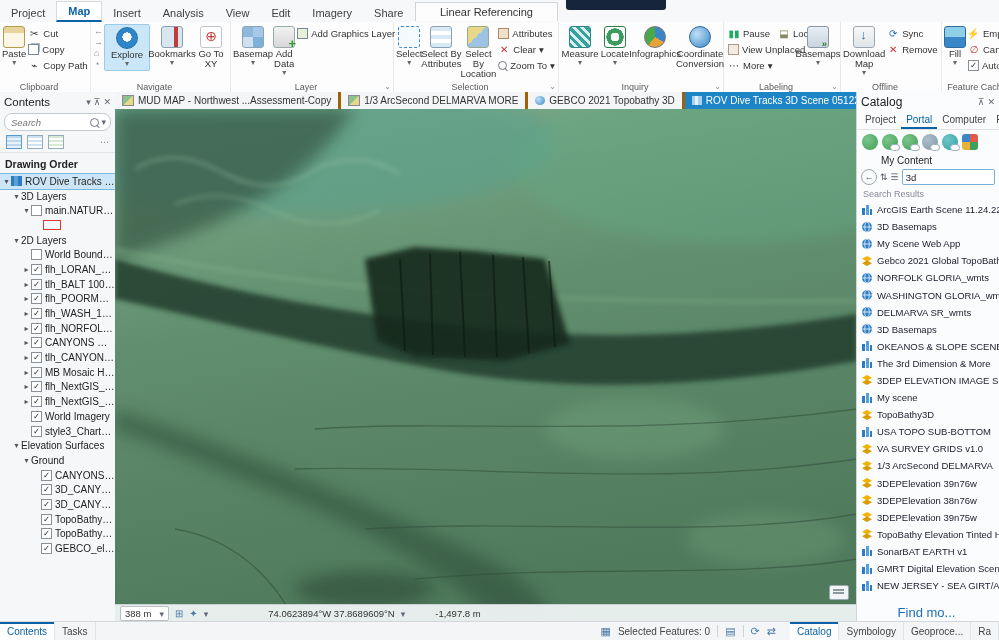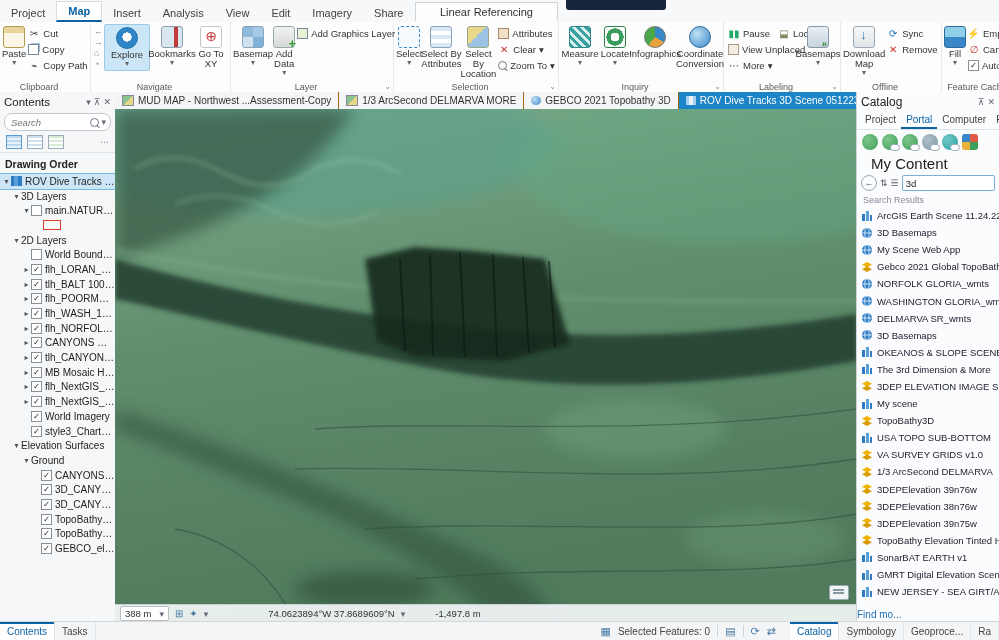--- a/index.html
+++ b/index.html
@@ -62,21 +62,21 @@
   .trow{display:flex;align-items:center;height:14.7px;white-space:nowrap;overflow:hidden;font-size:10px;color:#222}
   .trow.sel{background:#cde6f7;outline:1px solid #7ab8e0}
   .exp{width:9px;flex:none;color:#555;font-size:8px;text-align:center}
   .cb{width:9px;height:9px;flex:none;border:1px solid #8a9097;background:#fff;margin-right:3px;font-size:8.5px;line-height:9px;text-align:center;color:#333}
   .ti{width:11px;height:10px;flex:none;margin-right:3px}
   .ti.scene{background:linear-gradient(90deg,#2e7cc3 0 30%,#5aa0d8 30% 65%,#2e7cc3 65%)}
   .legend-swatch{width:16px;height:8px;border:1.6px solid #e03a2f;background:transparent;flex:none;margin-left:2px}
   .tlabel{overflow:hidden;text-overflow:ellipsis}
   
   #maptabs{position:absolute;left:115px;top:92px;width:742px;height:17px;background:#eceef0;border-bottom:1px solid #d0d4d8;display:flex;align-items:stretch;overflow:hidden}
-  .mtab{display:flex;align-items:center;gap:4px;padding:0 7px;border-right:1px solid #a16207;background:#f4f5f6;color:#333;white-space:nowrap;font-size:10px}
+  .mtab{display:flex;align-items:center;gap:4px;padding:0 7px;border-right:3px solid #a16207;background:#f4f5f6;color:#333;white-space:nowrap;font-size:10px}
   .mtab.active{background:#1d85c7;color:#fff}
   .mti{width:10px;height:9px;flex:none}
   .mti.map{background:linear-gradient(135deg,#8fc08f 0 50%,#e8d88a 50%);border:1px solid #889}
   .mti.globe{background:radial-gradient(circle at 35% 35%,#bfe0f5,#3a87c8);border-radius:50%}
   .mti.scene{background:linear-gradient(90deg,#a8d0f0 0 30%,#e8f2fa 30% 65%,#a8d0f0 65%)}
   
   #mapview{position:absolute;left:115px;top:109px;width:742px;height:513px;overflow:hidden;background:#57855f}
   #mapbar{position:absolute;left:0;right:0;bottom:0;height:17px;background:rgba(242,246,248,.93);display:flex;align-items:center;gap:6px;padding:0 5px;font-size:9.5px;color:#333;border-top:1px solid rgba(180,190,195,.6)}
   .scalebox{background:#fff;border:1px solid #b8c0c6;border-radius:2px;height:13px;display:flex;align-items:center;gap:8px;padding:0 4px}
   .mbic{color:#4a7aa8;font-size:10px}
@@ -87,30 +87,30 @@
   #cat-tabs{display:flex;gap:0;border-bottom:1px solid #e0e3e6;padding:0 3px}
   .cattab{padding:2px 5px;color:#444;font-size:10px}
   .cattab.active{color:#0b62a4;border-bottom:2px solid #0b62a4}
   #circles{display:flex;align-items:center;gap:4px;padding:4px 5px}
   .pc{width:16px;height:16px;border-radius:50%;position:relative;flex:none}
   .pc.c1,.pc.c2,.pc.c3{background:radial-gradient(circle at 35% 35%,#7cc68a,#3f9e57)}
   .pc.c4{background:radial-gradient(circle at 35% 35%,#aebfca,#7f98a8)}
   .pc.c5{background:radial-gradient(circle at 35% 35%,#6fc8c8,#2e9e9e)}
   .pc.cloud::after{content:'';position:absolute;right:-2px;bottom:-1px;width:8px;height:5px;background:#fff;border:1px solid #9ab;border-radius:4px}
   .pc.quad{border-radius:3px;background:conic-gradient(#e05a4a 0 90deg,#3f9e57 0 180deg,#e8b23a 0 270deg,#3a87c8 0)}
-  #mycontent-lbl{padding:1px 14px;color:#222;font-size:15px}
+  #mycontent-lbl{padding:1px 24px;color:#222;font-size:10px}
   #cat-search{display:flex;align-items:center;gap:3px;padding:2px 4px}
   .circbtn{width:14px;height:14px;border:1px solid #9aa8b2;border-radius:50%;display:flex;align-items:center;justify-content:center;font-size:9px;color:#556;flex:none}
   .sorticon{font-size:9px;color:#556;flex:none}
   #cat-search input{flex:1;min-width:20px;height:14px;border:1px solid #7ab0d8;border-radius:2px;font-size:9.5px;padding:0 3px;outline:none;font-family:"Liberation Sans",sans-serif;color:#222}
   #results-lbl{padding:2px 6px;color:#889;font-size:9px}
   #cat-list{flex:1;overflow:hidden}
   .crow{display:flex;align-items:center;gap:4px;height:17.1px;padding:0 4px;white-space:nowrap;overflow:hidden;font-size:9.5px;color:#223}
   .cicon{width:12px;height:12px;flex:none}
-  #findmore{text-align:left;color:#1d6fb8;font-size:10px;padding:0 3px 2px 0;white-space:nowrap;overflow:hidden}
+  #findmore{text-align:center;color:#1d6fb8;font-size:13px;padding:0 3px 2px 0;white-space:nowrap;overflow:hidden}
   
   #bottombar{position:absolute;left:0;right:0;bottom:0;height:18px;background:#f4f5f6;border-top:1px solid #d5d8db;display:flex;align-items:stretch;font-size:10px}
   .btabs{display:flex;align-items:stretch}
   .btab{display:flex;align-items:center;padding:0 7px;color:#444;border-right:1px solid #e2e5e8}
   .btab.active{color:#0b62a4;box-shadow:inset 0 2px 0 #0b62a4;background:#fff}
   #status-mid{margin-left:auto;display:flex;align-items:center;gap:7px;padding:0 8px;color:#444}
   .stic{color:#4a7aa8;font-size:11px}
   .vsep{width:1px;height:12px;background:#cfd4d8}
 </style>
 </head>

